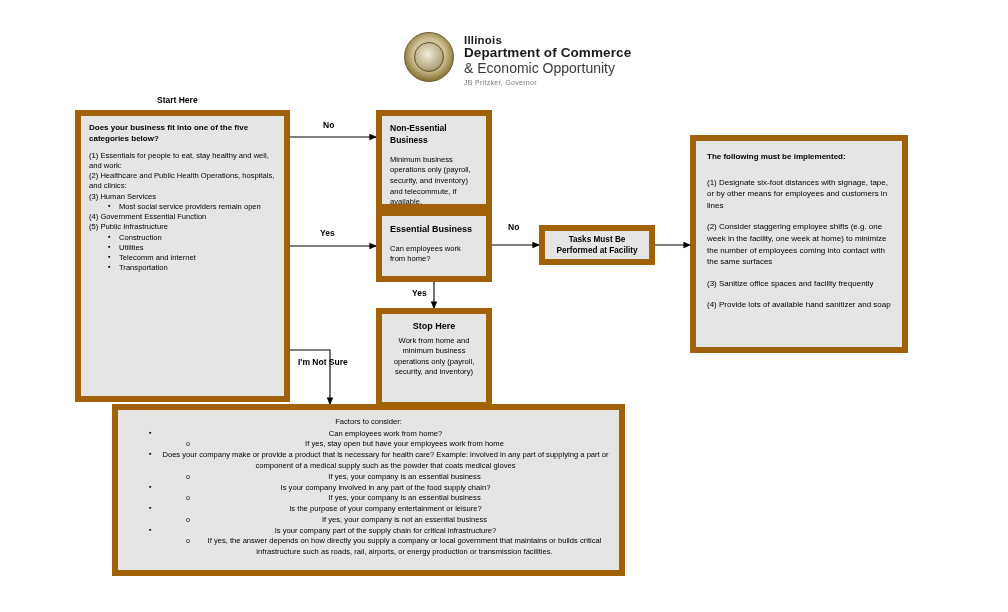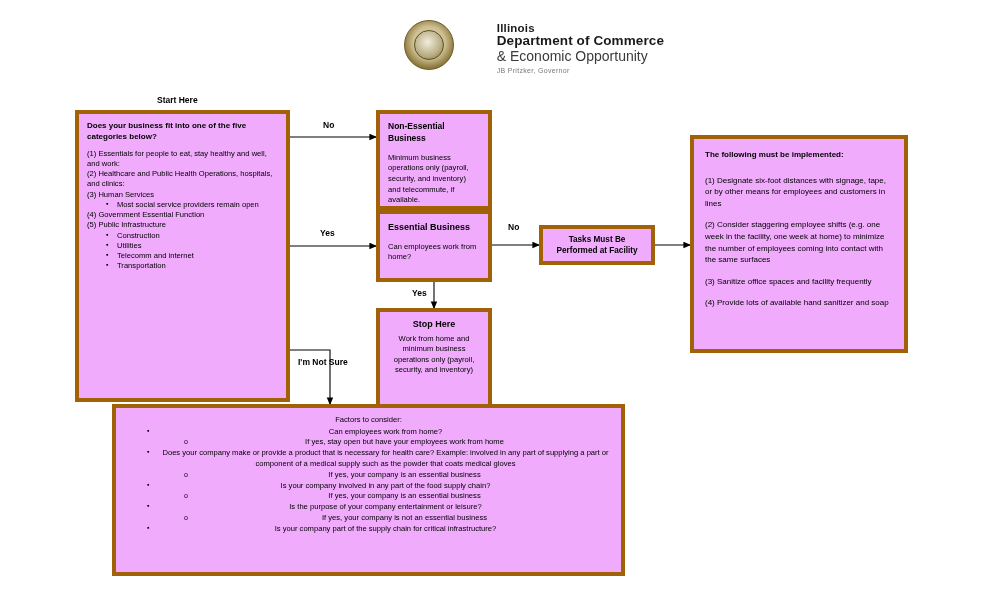--- a/index.html
+++ b/index.html
@@ -17,26 +17,25 @@
   }
   .page {
     position: relative;
     width: 1008px;
     height: 612px;
   }
   
   .header {
     position: absolute;
     left: 404px;
-    top: 20px;
+    top: 32px;
     width: 260px;
     height: 62px;
     display: flex;
     align-items: flex-start;
-    justify-content: space-between;
   }
   .seal {
     width: 48px;
     height: 48px;
     border-radius: 50%;
     background: radial-gradient(circle at 50% 45%, #e8dfc0 0%, #cdbf92 45%, #8d7a3f 70%, #6d5c28 100%);
     border: 1px solid #6d5c28;
     position: relative;
     flex: 0 0 auto;
   }
@@ -73,22 +72,22 @@
   }
   .wm-line4 {
     font-size: 7px;
     color: #7a7a7a;
     margin-top: 3px;
     letter-spacing: 0.3px;
   }
   
   .box {
     position: absolute;
-    border: 4px solid #a16207;
-    background: #f0abfc;
+    border: 6px solid #a16207;
+    background: #e5e5e5;
     box-sizing: border-box;
   }
   .box-title {
     font-weight: bold;
     font-size: 8.5px;
   }
   .label {
     position: absolute;
     font-size: 8.5px;
     font-weight: bold;
@@ -353,17 +352,19 @@
           </ul></li>
         <li><span>Does your company make or provide a product that is necessary for health care? Example: involved in any part of supplying a part or component of a medical supply such as the powder that coats medical gloves</span><ul>
             <li>If yes, your company is an essential business</li>
           </ul></li>
         <li><span>Is your company involved in any part of the food supply chain?</span><ul>
             <li>If yes, your company is an essential business</li>
           </ul></li>
         <li><span>Is the purpose of your company entertainment or leisure?</span><ul>
             <li>If yes, your company is not an essential business</li>
           </ul></li>
-        <li><span>Is your company part of the supply chain for critical infrastructure?</span></li>
+        <li><span>Is your company part of the supply chain for critical infrastructure?</span><ul>
+            <li>If yes, the answer depends on how directly you supply a company or local government that maintains or builds critical infrastructure such as roads, rail, airports, or energy production or transmission facilities.</li>
+          </ul></li>
       </ul>
   </div>
 
 </div>
 
 </body></html>

